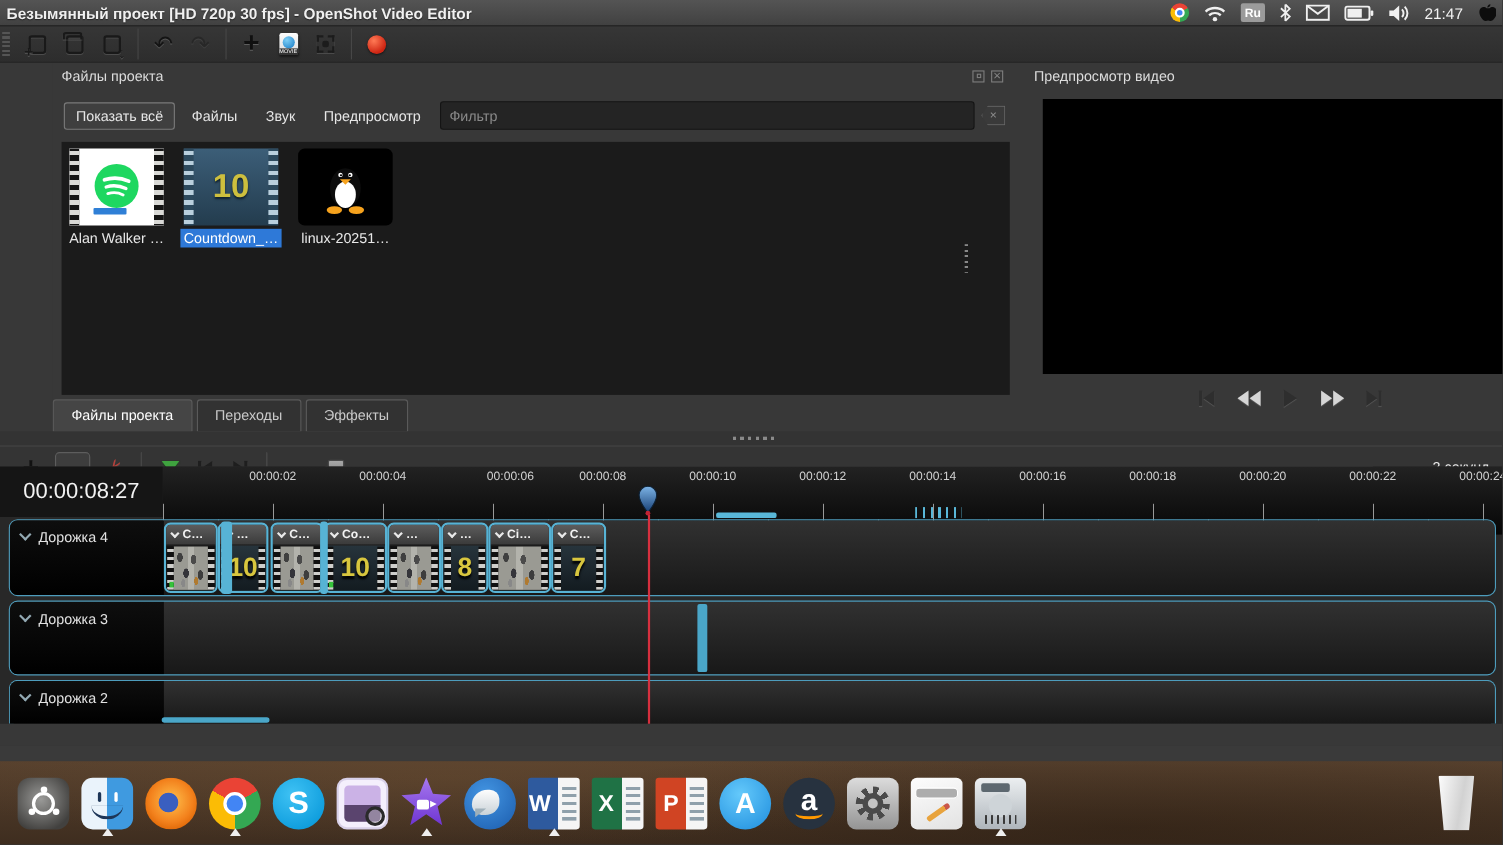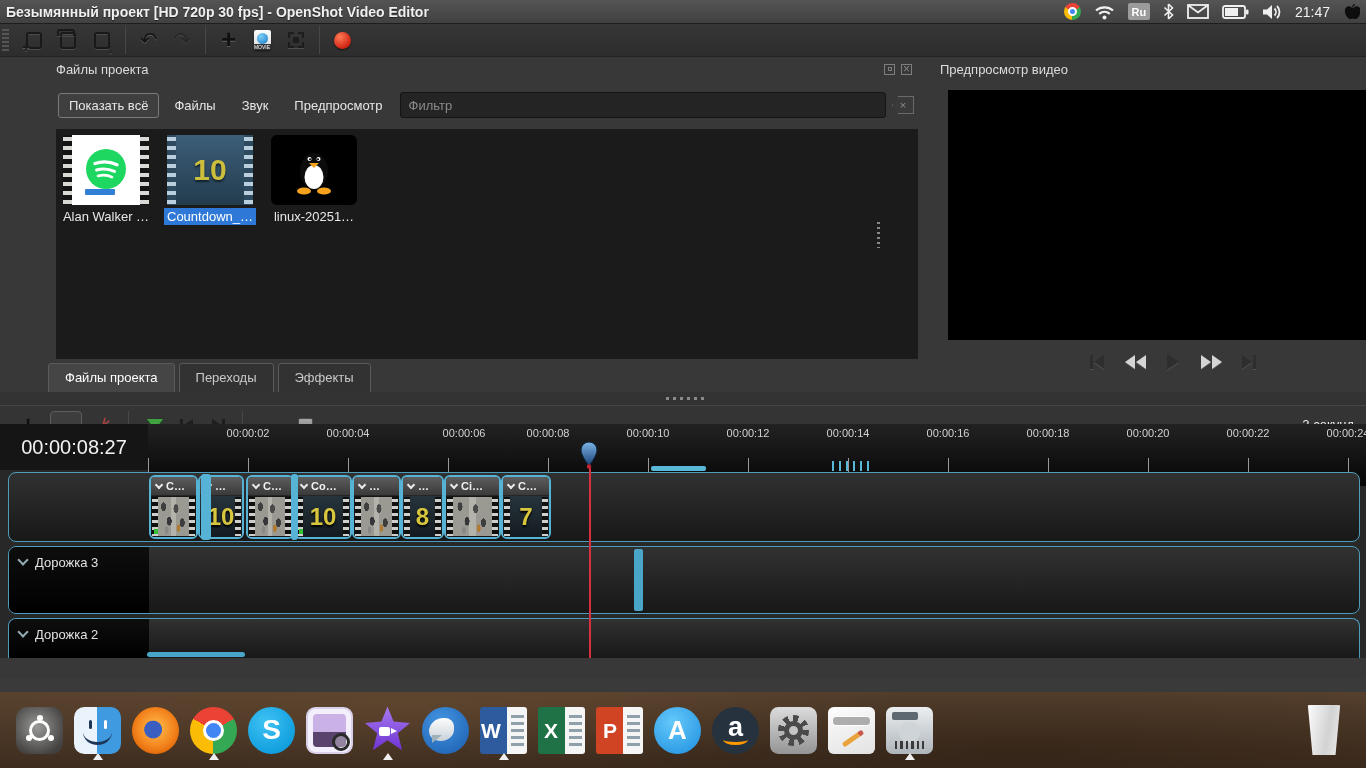--- a/index.html
+++ b/index.html
@@ -549,20 +549,24 @@
                 <stop offset="1" stop-color="#173f75"></stop>
               </linearGradient>
             </defs>
           <path d="M9 1a8 8 0 0 1 8 8c0 6-8 16-8 16S1 15 1 9a8 8 0 0 1 8-8z" fill="url(#ph)" stroke="#0e2236" stroke-width="1"></path>
           <circle cx="9" cy="25.5" r="2.2" fill="#c22333"></circle>
         </svg>
       </div>
     </div>
 
     <div class="track track4">
+      <div class="track-label">
+        <span class="tchev"></span>
+        <span class="tname">Дорожка 4</span>
+      </div>
       <div class="track-clips">
 
           <div class="clip" style="left: 0px; width: 49px;">
             <div class="clip-head">
               <span class="cchev"></span>
               <span class="clabel">C…</span>
             </div>
             <div class="clip-body city">
               <span class="cstrip l"></span>
               <span class="cstrip r"></span>

